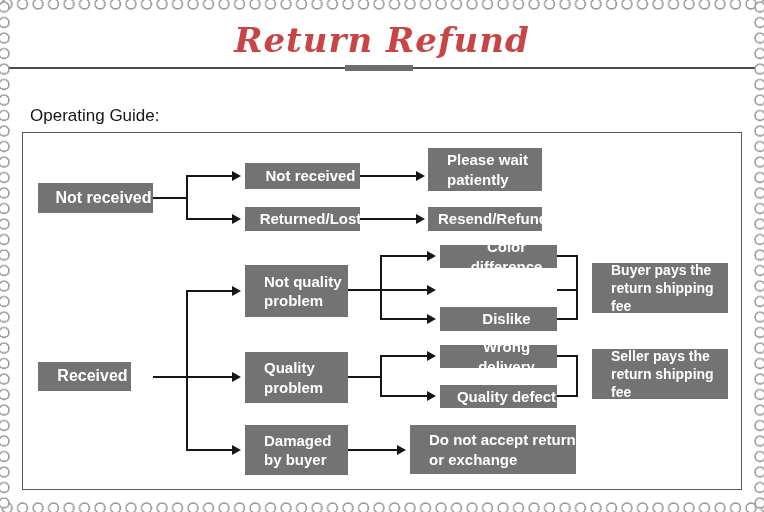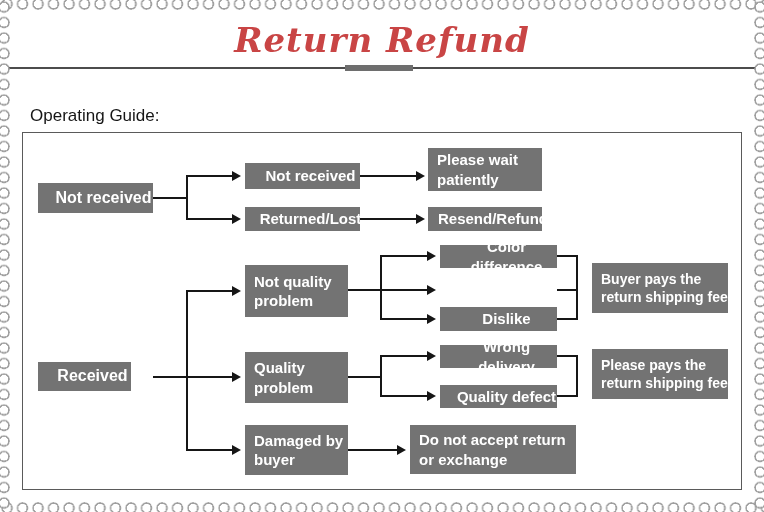--- a/index.html
+++ b/index.html
@@ -56,21 +56,21 @@
 
   
   .node {
     position: absolute;
     background: #737373; color: #ffffff;
     font-weight: bold; font-size: 15px; line-height: 1.3;
     display: flex; align-items: center; justify-content: center;
     text-align: center;
     padding-left: 16px;
   }
-  .node.al { justify-content: flex-start; text-align: left; padding-left: 9px; }
+  .node.al { justify-content: flex-start; text-align: left; padding-left: 19px; }
   .node.f16 { font-size: 16px; }
   .node.f14 { font-size: 14px; }
 
   
   .h, .v { position: absolute; background: #161616; }
   .h { height: 2px; }
   .v { width: 2px; }
   .arr {
     position: absolute; width: 0; height: 0;
     border-top: 5px solid transparent;
@@ -139,21 +139,21 @@
   <div class="h" style="left:380px;top:318px;width:47px"></div>
   <div class="arr" style="left:427px;top:314px"></div>
 
   <div class="h" style="left:557px;top:255px;width:21px"></div>
   <div class="h" style="left:557px;top:289px;width:21px"></div>
   <div class="h" style="left:557px;top:318px;width:21px"></div>
   <div class="v" style="left:576px;top:255px;height:65px"></div>
 
   <div class="node" style="left:440px;top:345px;width:117px;height:23px">Wrong delivery</div>
   <div class="node" style="left:440px;top:385px;width:117px;height:23px">Quality defect</div>
-  <div class="node al f14" style="left:592px;top:349px;width:136px;height:50px">Please pays the return shipping fee</div>
+  <div class="node al f14" style="left:592px;top:349px;width:136px;height:50px">Seller pays the return shipping fee</div>
 
   <div class="h" style="left:348px;top:376px;width:34px"></div>
   <div class="v" style="left:380px;top:355px;height:42px"></div>
   <div class="h" style="left:380px;top:355px;width:47px"></div>
   <div class="arr" style="left:427px;top:351px"></div>
   <div class="h" style="left:380px;top:395px;width:47px"></div>
   <div class="arr" style="left:427px;top:391px"></div>
 
   <div class="h" style="left:557px;top:355px;width:21px"></div>
   <div class="h" style="left:557px;top:395px;width:21px"></div>

